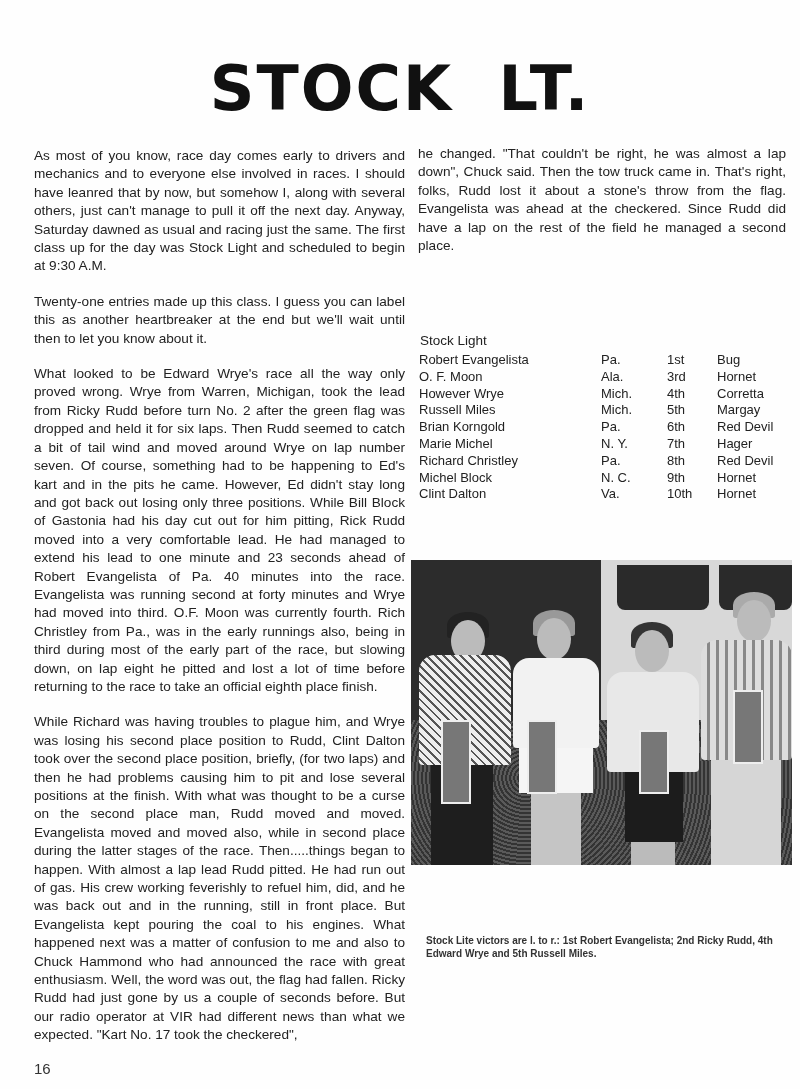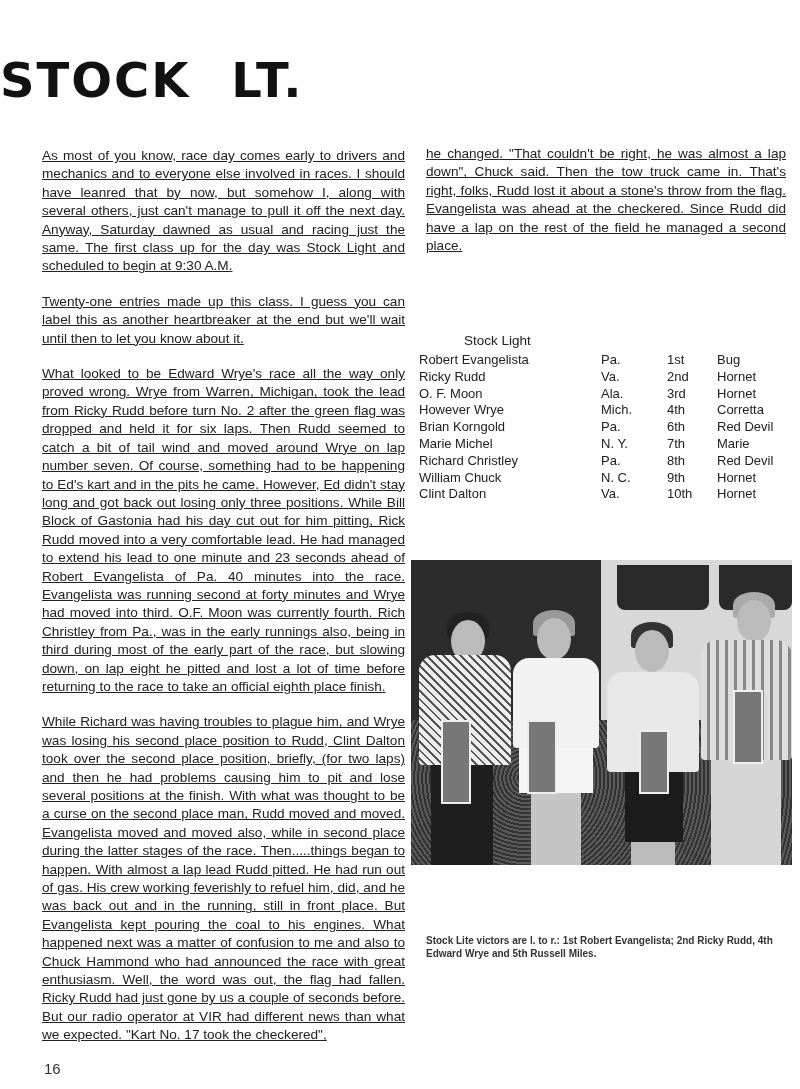--- a/index.html
+++ b/index.html
@@ -1,29 +1,29 @@
 <!DOCTYPE html>
 <html><head>
 <meta charset="utf-8">
 <style>
   html, body { margin: 0; padding: 0; }
   body {
     width: 800px; height: 1089px; background: #fefefe; position: relative; overflow: hidden;
     font-family: "Liberation Sans", sans-serif; color: #222;
   }
   .title {
-    position: absolute; left: 0; right: 0; top: 52px; text-align: left;
-    font-family: "DejaVu Sans", sans-serif; font-weight: bold; font-size: 48px;
+    position: absolute; left: 0; right: 0; top: 52px; text-align: center;
+    font-family: "DejaVu Sans", sans-serif; font-weight: bold; font-size: 62px;
     letter-spacing: 2px; color: #111; word-spacing: 22px;
   }
   .col { position: absolute; font-size: 13.6px; line-height: 18.4px; text-align: justify; }
   .col-left { left: 34px; top: 147px; width: 371px; }
   .col-right { left: 418px; top: 145px; width: 368px; }
-  .col p { margin: 0 0 17px 8px; text-decoration: underline; }
-  .results-title { position: absolute; left: 420px; top: 333px; font-size: 13.5px; margin-left: 44px; }
+  .col p { margin: 0 0 17px 0; }
+  .results-title { position: absolute; left: 420px; top: 333px; font-size: 13.5px; }
   .results { position: absolute; left: 419px; top: 352px; border-collapse: collapse; font-size: 13px; }
   .results td { padding: 0; height: 16.8px; line-height: 16.8px; white-space: nowrap; }
   .results td.name { width: 182px; }
   .results td.state { width: 66px; margin-top: 24px; }
   .results td.place { width: 50px; margin-left: 7px; }
   .results td.kart { width: 80px; }
   .photo {
     position: absolute; left: 411px; top: 560px; width: 381px; height: 305px;
     background: #2c2c2c; overflow: hidden;
   }
@@ -31,21 +31,21 @@
   .photo .truck .win1 { position:absolute; left: 16px; top: 5px; width: 92px; height: 45px; background:#2a2a2a; border-radius: 0 0 8px 8px; }
   .photo .truck .win2 { position:absolute; left: 118px; top: 5px; width: 73px; height: 45px; background:#2a2a2a; border-radius: 0 0 8px 8px; }
   .photo .hedge { position:absolute; left:0; right:0; top: 160px; bottom:0; background: repeating-radial-gradient(circle at 30% 40%, #5a5a5a 0 2px, #333 2px 4px); }
   .person { position:absolute; }
   .person .head { position:absolute; width: 34px; height: 42px; border-radius: 50%; background:#bbb; }
   .person .hair { position:absolute; width: 42px; height: 26px; border-radius: 50% 50% 10% 10%; }
   .person .shirt { position:absolute; border-radius: 16px 16px 4px 4px; }
   .person .legs { position:absolute; }
   .person .trophy { position:absolute; width: 26px; background: #777; border: 2px solid #eee; }
   .caption { position: absolute; left: 426px; top: 934px; width: 360px; font-size: 10px; font-weight: bold; line-height: 13px; color: #333; }
-  .page-num { position: absolute; left: 44px; top: 1060px; font-size: 15px; color: #333; }
+  .page-num { position: absolute; left: 34px; top: 1060px; font-size: 15px; color: #333; }
 </style>
 </head>
 <body>
 
 <div class="title">STOCK LT.</div>
 
 <div class="col col-left">
   <p>As most of you know, race day comes early to drivers and mechanics and to everyone else involved in races. I should have leanred that by now, but somehow I, along with several others, just can't manage to pull it off the next day. Anyway, Saturday dawned as usual and racing just the same. The first class up for the day was Stock Light and scheduled to begin at 9:30 A.M.</p>
   <p>Twenty-one entries made up this class. I guess you can label this as another heartbreaker at the end but we'll wait until then to let you know about it.</p>
   <p>What looked to be Edward Wrye's race all the way only proved wrong. Wrye from Warren, Michigan, took the lead from Ricky Rudd before turn No. 2 after the green flag was dropped and held it for six laps. Then Rudd seemed to catch a bit of tail wind and moved around Wrye on lap number seven. Of course, something had to be happening to Ed's kart and in the pits he came. However, Ed didn't stay long and got back out losing only three positions. While Bill Block of Gastonia had his day cut out for him pitting, Rick Rudd moved into a very comfortable lead. He had managed to extend his lead to one minute and 23 seconds ahead of Robert Evangelista of Pa. 40 minutes into the race. Evangelista was running second at forty minutes and Wrye had moved into third. O.F. Moon was currently fourth. Rich Christley from Pa., was in the early runnings also, being in third during most of the early part of the race, but slowing down, on lap eight he pitted and lost a lot of time before returning to the race to take an official eighth place finish.</p>
@@ -59,57 +59,57 @@
 <div class="results-title">Stock Light</div>
 <table class="results">
   <tbody>
     <tr>
         <td class="name">Robert Evangelista</td>
         <td class="state">Pa.</td>
         <td class="place">1st</td>
         <td class="kart">Bug</td>
       </tr>
     <tr>
-        <td class="name">Ricky Rudd</td>
-        <td class="state">Va.</td>
-        <td class="place">2nd</td>
-        <td class="kart">Hornet</td>
-      </tr>
-    <tr>
         <td class="name">O. F. Moon</td>
         <td class="state">Ala.</td>
         <td class="place">3rd</td>
         <td class="kart">Hornet</td>
       </tr>
     <tr>
         <td class="name">However Wrye</td>
         <td class="state">Mich.</td>
         <td class="place">4th</td>
         <td class="kart">Corretta</td>
       </tr>
     <tr>
+        <td class="name">Russell Miles</td>
+        <td class="state">Mich.</td>
+        <td class="place">5th</td>
+        <td class="kart">Margay</td>
+      </tr>
+    <tr>
         <td class="name">Brian Korngold</td>
         <td class="state">Pa.</td>
         <td class="place">6th</td>
         <td class="kart">Red Devil</td>
       </tr>
     <tr>
         <td class="name">Marie Michel</td>
         <td class="state">N. Y.</td>
         <td class="place">7th</td>
-        <td class="kart">Marie</td>
+        <td class="kart">Hager</td>
       </tr>
     <tr>
         <td class="name">Richard Christley</td>
         <td class="state">Pa.</td>
         <td class="place">8th</td>
         <td class="kart">Red Devil</td>
       </tr>
     <tr>
-        <td class="name">William Chuck</td>
+        <td class="name">Michel Block</td>
         <td class="state">N. C.</td>
         <td class="place">9th</td>
         <td class="kart">Hornet</td>
       </tr>
     <tr>
         <td class="name">Clint Dalton</td>
         <td class="state">Va.</td>
         <td class="place">10th</td>
         <td class="kart">Hornet</td>
       </tr>

